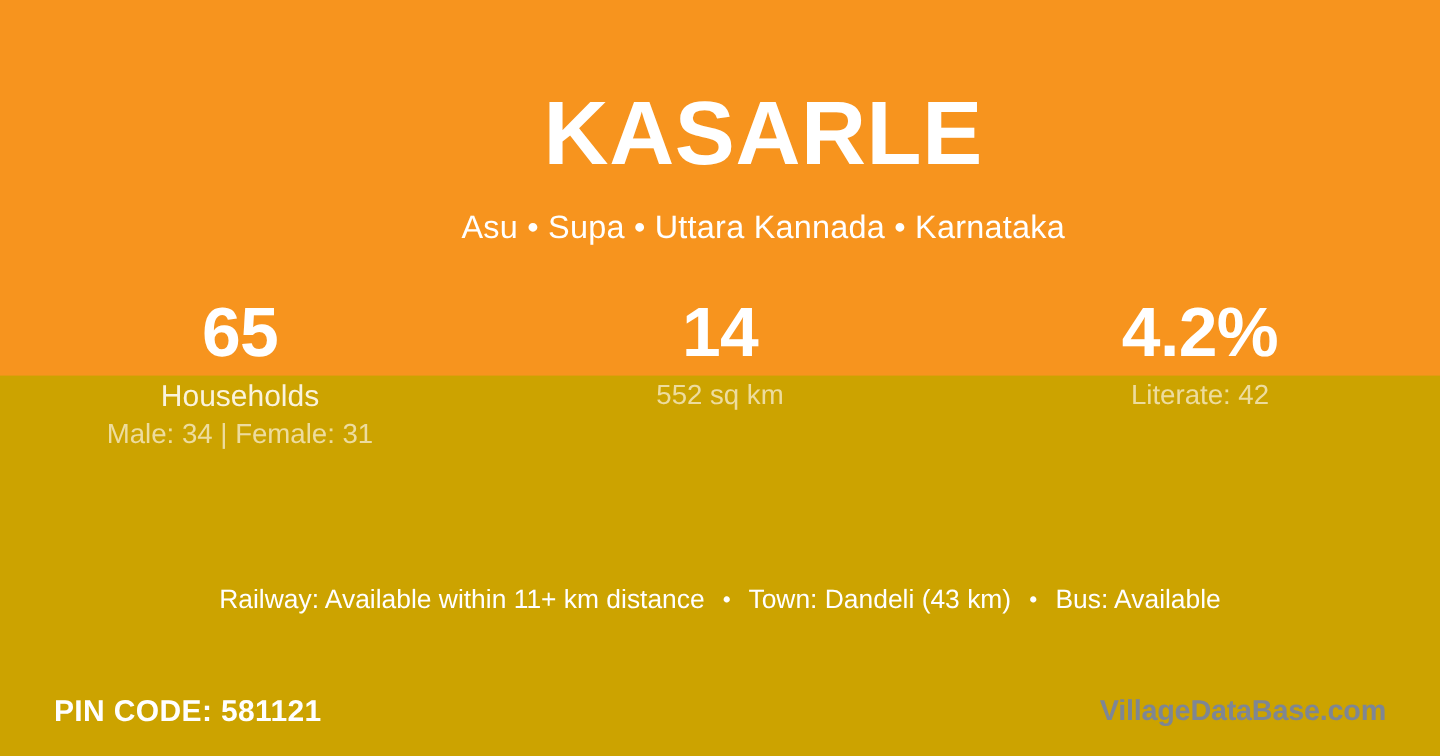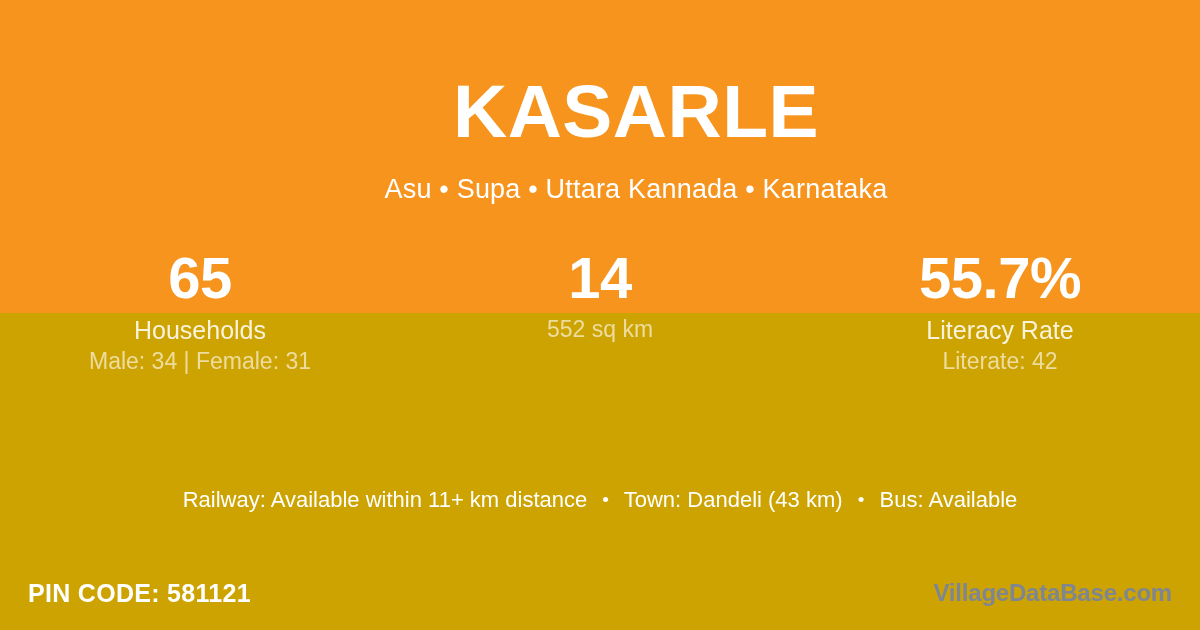--- a/index.html
+++ b/index.html
@@ -128,21 +128,21 @@
   
   .footer {
     position: absolute;
     left: 0;
     bottom: 0;
     width: 1200px;
     height: 74px;
     display: flex;
     align-items: center;
     justify-content: space-between;
-    padding: 0 28px;
+    padding: 0 45px;
     box-sizing: border-box;
   }
 
   .pin-code {
     font-size: 25px;
     line-height: 30px;
     font-weight: 700;
     color: #FFFFFF;
     letter-spacing: 0.3px;
   }
@@ -174,22 +174,21 @@
       <span class="stat-label">Households</span>
       <span class="stat-sub">Male: 34 | Female: 31</span>
     </div>
 
     <div class="stat">
       <span class="stat-value">14</span>
       <span class="stat-sub">552 sq km</span>
     </div>
 
     <div class="stat">
-      <span class="stat-value">55.7%</span>
-      <span class="stat-label">Literacy Rate</span>
+      <span class="stat-value">4.2%</span>
       <span class="stat-sub">Literate: 42</span>
     </div>
 
   </div>
 
   <div class="amenities">
     <span>Railway: Available within 11+ km distance</span>
     <span class="sep">•</span>
     <span>Town: Dandeli (43 km)</span>
     <span class="sep">•</span>

